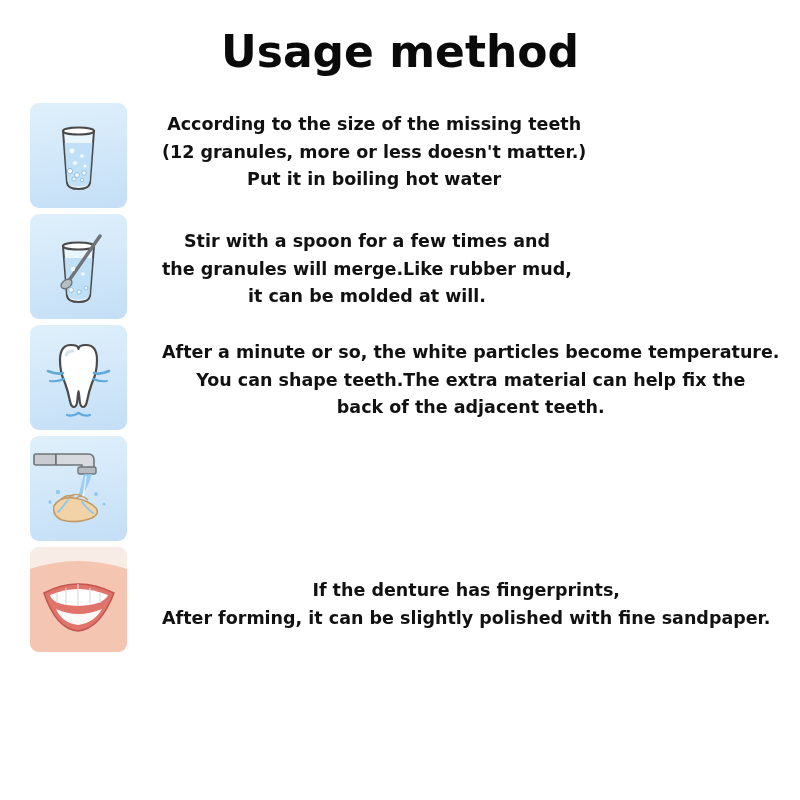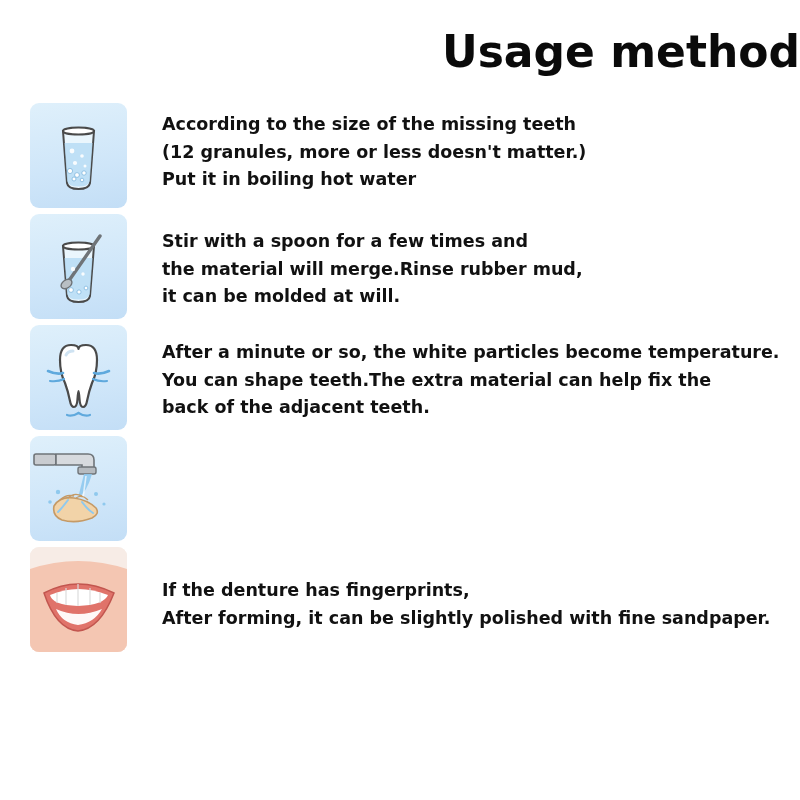--- a/index.html
+++ b/index.html
@@ -13,36 +13,37 @@
     font-family: "Liberation Sans", sans-serif;
     overflow: hidden;
   }
   .page {
     position: relative;
     width: 800px;
     height: 800px;
     box-sizing: border-box;
   }
   .title {
-    text-align: right;
+    text-align: center;
     font-size: 44px;
     font-weight: bold;
     color: #0a0a0a;
     letter-spacing: 0px;
     padding-top: 26px;
     font-family: "DejaVu Sans", sans-serif;
   }
   .steps {
     margin-top: 26px;
   }
   .step {
     display: flex;
     align-items: flex-start;
     padding-left: 30px;
     margin-bottom: 6px;
+    text-align: center;
   }
   .icon-box {
     width: 97px;
     height: 105px;
     border-radius: 9px;
     overflow: hidden;
     flex: 0 0 auto;
     position: relative;
     background: linear-gradient(170deg, #dff0fb 0%, #cfe6f9 60%, #c3def6 100%);
   }
@@ -112,21 +113,21 @@
             <ellipse cx="36.5" cy="70" rx="6" ry="4" transform="rotate(-35 36.5 70)" fill="#b8bfc4" stroke="#6f7478" stroke-width="1.4"></ellipse>
             <circle cx="43" cy="55" r="2.2" fill="#ffffff" opacity="0.9"></circle>
             <circle cx="53" cy="60" r="1.7" fill="#ffffff" opacity="0.9"></circle>
             <circle cx="41" cy="76" r="2.4" fill="#ffffff" stroke="#7fb6dd" stroke-width="0.8"></circle>
             <circle cx="49" cy="78" r="2.1" fill="#ffffff" stroke="#7fb6dd" stroke-width="0.8"></circle>
             <circle cx="56" cy="74" r="1.9" fill="#ffffff" stroke="#7fb6dd" stroke-width="0.8"></circle>
           </g>
         </svg>
       </div>
       <div class="step-text">Stir with a spoon for a few times and
-the material will merge.Rinse rubber mud,
+the granules will merge.Like rubber mud,
 it can be molded at will.</div>
     </div>
 
     <div class="step s3">
       <div class="icon-box">
         <svg viewBox="0 0 97 105">
           <g>
             <path d="M30 35 Q30 20 41 20 Q48.5 20 48.5 24 Q48.5 20 56 20 Q67 20 67 35 Q67 48 62 58 Q59 66 57 76 Q56 82 53 82 Q50 82 49.5 74 Q49 66 48.5 66 Q48 66 47.5 74 Q47 82 44 82 Q41 82 40 76 Q38 66 35 58 Q30 48 30 35 Z" fill="#ffffff" stroke="#4a4a4a" stroke-width="2.2" stroke-linejoin="round"></path>
             <path d="M36 30 Q38 26 43 26" stroke="#cfe3f2" stroke-width="3" fill="none" stroke-linecap="round"></path>
             <path d="M18 46 Q27 50 33 48" stroke="#5fa9dd" stroke-width="2.6" fill="none" stroke-linecap="round"></path>

